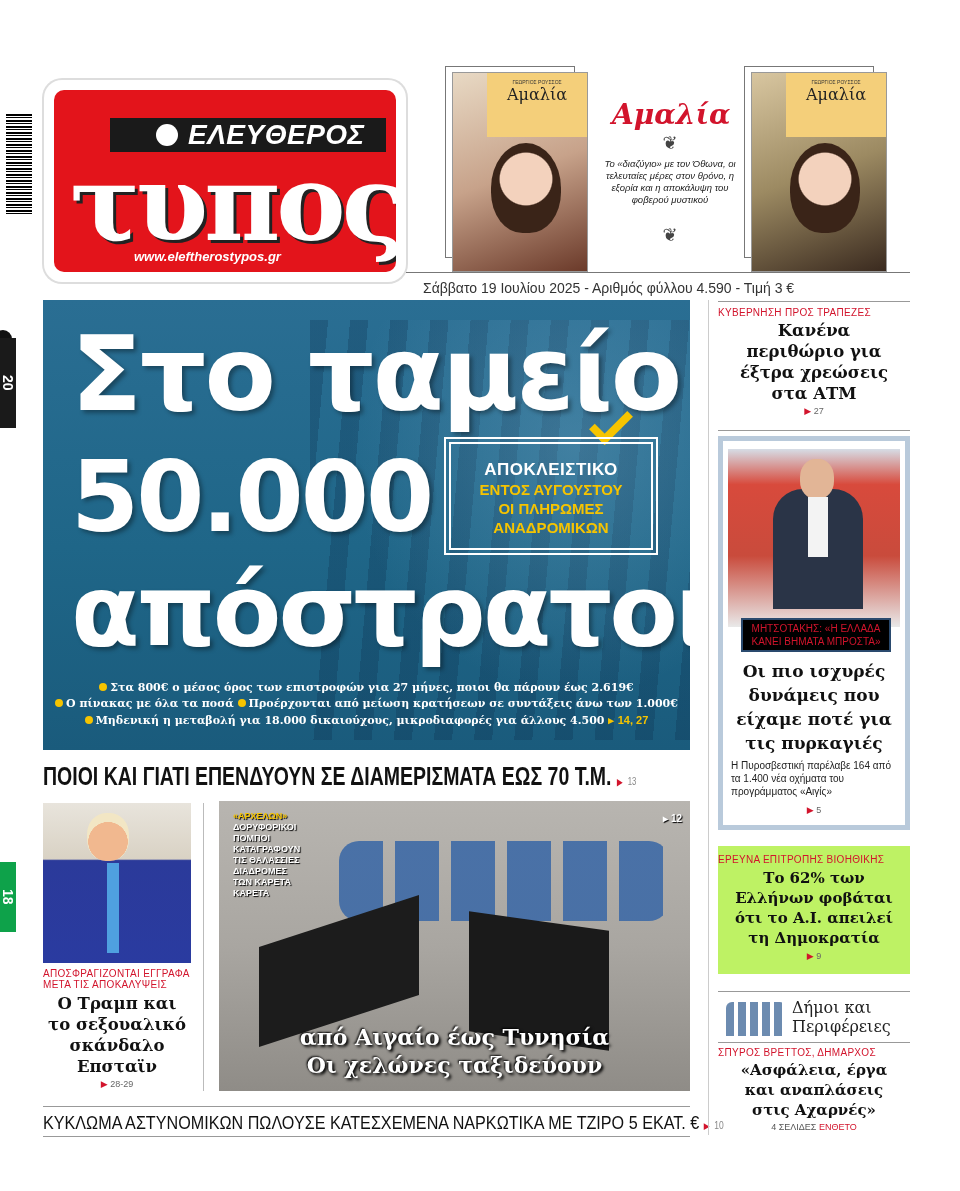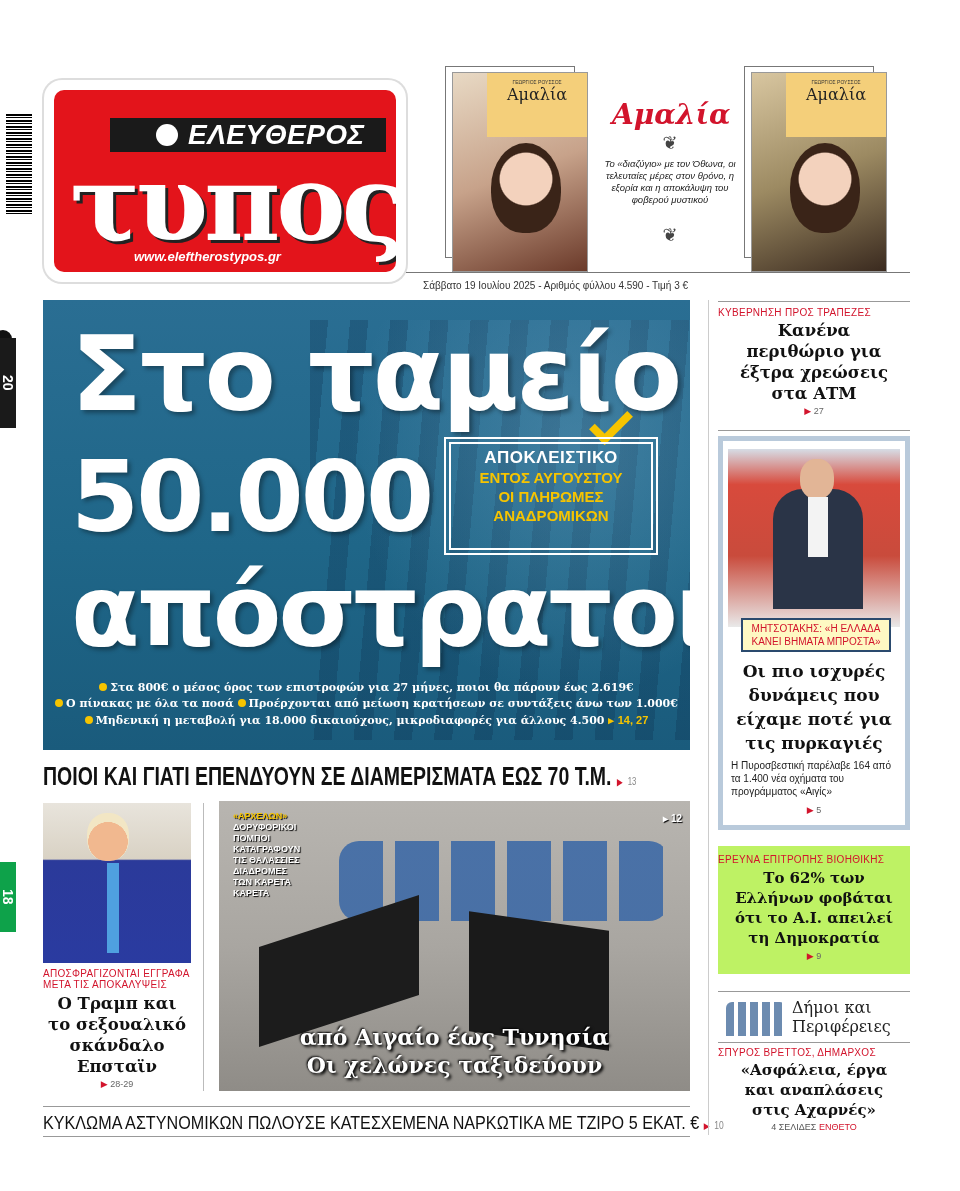--- a/index.html
+++ b/index.html
@@ -20,35 +20,35 @@
   .book { width: 136px; height: 200px; border: 1px solid #999; background: linear-gradient(160deg, #e8d9c4 0%, #c7a28a 50%, #6b3a2a 100%); }
   .book-back { width: 130px; height: 192px; border: 1px solid #777; background: #fff; }
   .book-label { position: absolute; left: 34px; top: 0; width: 100px; height: 64px; background: #f4cf7a; text-align: center; padding-top: 6px; }
   .book-author { font-size: 5px; color: #333; }
   .book-title { font-family: "DejaVu Serif", serif; font-size: 16px; color: #222; }
   .book-face { position: absolute; left: 38px; top: 70px; width: 70px; height: 90px; border-radius: 50% 50% 45% 45%; background: radial-gradient(circle at 50% 40%, #f3d2bd 0 40%, #3a2418 42% 100%); }
   .promo-title { left: 612px; top: 98px; width: 110px; text-align: center; color: #d2142c; font-family: "DejaVu Serif", serif; font-style: italic; font-weight: bold; font-size: 28px; }
   .promo-flourish { color: #444; text-align: center; font-size: 18px; width: 130px; }
   .promo-text { left: 600px; top: 158px; width: 140px; text-align: center; font-size: 9.5px; font-style: italic; line-height: 12px; color: #222; }
   .date-line { left: 406px; top: 272px; width: 504px; border-top: 1px solid #777; }
-  .date-text { left: 423px; top: 280px; font-size: 10px; color: #333; }
+  .date-text { left: 423px; top: 280px; font-size: 14px; color: #333; }
 
   
   .tab-black { left: 0; top: 338px; width: 16px; height: 90px; background: #1a1a1a; color: #fff; font-weight: bold; font-size: 14px; writing-mode: vertical-rl; text-align: center; }
   .tab-dot { left: -6px; top: 330px; width: 18px; height: 18px; background: #111; border-radius: 50%; }
   .tab-green { left: 0; top: 862px; width: 16px; height: 70px; background: #0ea24a; color: #fff; font-weight: bold; font-size: 14px; writing-mode: vertical-rl; text-align: center; }
 
   
   .hero { left: 43px; top: 300px; width: 647px; height: 450px; background: linear-gradient(180deg, #2a6e93 0%, #1f6688 55%, #1a5b7c 100%); overflow: hidden; }
   .hero-crowd { position: absolute; right: 0; top: 20px; width: 380px; height: 420px; background: radial-gradient(ellipse at 70% 30%, rgba(120,170,200,0.35), transparent 60%), repeating-linear-gradient(95deg, rgba(10,40,70,0.25) 0 18px, transparent 18px 40px); }
   .hero-h { position: absolute; left: 28px; color: #fff; font-weight: bold; font-family: "DejaVu Sans", sans-serif; text-shadow: 3px 3px 4px rgba(0,0,0,0.35); line-height: 1; }
   .h1 { top: 22px; font-size: 104px; letter-spacing: -2px; }
   .h2 { top: 148px; font-size: 98px; letter-spacing: -3px; }
   .h3 { top: 262px; font-size: 100px; letter-spacing: -3px; }
-  .excl { position: absolute; left: 406px; top: 142px; width: 204px; height: 108px; border: 2px solid #fff; outline: 2px solid #fff; outline-offset: 3px; text-align: center; padding-top: 4px; }
+  .excl { position: absolute; left: 406px; top: 142px; width: 204px; height: 108px; border: 2px solid #fff; outline: 2px solid #fff; outline-offset: 3px; text-align: center; padding-top: 16px; }
   .excl-check { position: absolute; left: 548px; top: 112px; width: 40px; height: 22px; border-left: 8px solid #f6c400; border-bottom: 8px solid #f6c400; transform: rotate(-45deg); }
   .excl-1 { color: #fff; font-weight: bold; font-size: 17px; letter-spacing: 0.5px; }
   .excl-2 { color: #f6c400; font-weight: bold; font-size: 15px; line-height: 19px; }
   .bullets { position: absolute; left: 0; right: 0; top: 380px; text-align: center; font-family: "DejaVu Serif", serif; font-weight: bold; color: #fff; font-size: 11px; line-height: 16px; }
   .dot { display: inline-block; width: 8px; height: 8px; border-radius: 50%; background: #f6c400; margin-right: 3px; vertical-align: 0; }
   .ref { color: #f6c400; font-family: "Liberation Sans", sans-serif; }
 
   
   .sub-hl { left: 43px; top: 762px; font-family: "Liberation Sans Narrow", "Liberation Sans", sans-serif; font-weight: bold; font-size: 25px; transform: scaleX(0.78); transform-origin: left; white-space: nowrap; color: #111; }
   .pg { color: #888; font-size: 10px; font-weight: normal; }
@@ -75,21 +75,21 @@
   .bottom-hl { left: 43px; top: 1112px; font-size: 19px; transform: scaleX(0.85); transform-origin: left; white-space: nowrap; color: #111; }
   .hr { border-top: 1px solid #999; }
 
   
   .rcol { left: 718px; width: 192px; }
   .rbox-blue { left: 718px; top: 436px; width: 192px; height: 394px; border: 5px solid #b9cadb; background: #fff; }
   .mitso-img { position: absolute; left: 5px; top: 8px; width: 172px; height: 178px; background: linear-gradient(180deg, #d6dde6 0%, #d84a3c 20%, #c94b3c 60%, #e9e9e9 100%); }
   .mitso-body { position: absolute; left: 45px; top: 40px; width: 90px; height: 120px; background: #2a3447; border-radius: 30px 30px 0 0; }
   .mitso-head { position: absolute; left: 72px; top: 10px; width: 34px; height: 40px; background: #e2b596; border-radius: 45%; }
   .mitso-shirt { position: absolute; left: 80px; top: 48px; width: 20px; height: 60px; background: #f3f3f3; }
-  .mitso-label { position: absolute; left: 18px; top: 177px; width: 150px; background: #fef9c3; border: 2px solid #2a4a6e; color: #d2142c; font-size: 10px; text-align: center; line-height: 13px; padding: 2px 0; }
+  .mitso-label { position: absolute; left: 18px; top: 177px; width: 150px; background: #000000; border: 2px solid #2a4a6e; color: #d2142c; font-size: 10px; text-align: center; line-height: 13px; padding: 2px 0; }
   .gray-box { left: 718px; top: 846px; width: 192px; height: 128px; background: #bef264; }
 </style>
 </head>
 <body>
 
 <div class="abs barcode"></div>
 <div class="abs logo-wrap">
   <div class="logo-red">
     <div class="logo-black">
       <span class="logo-dot"></span>

